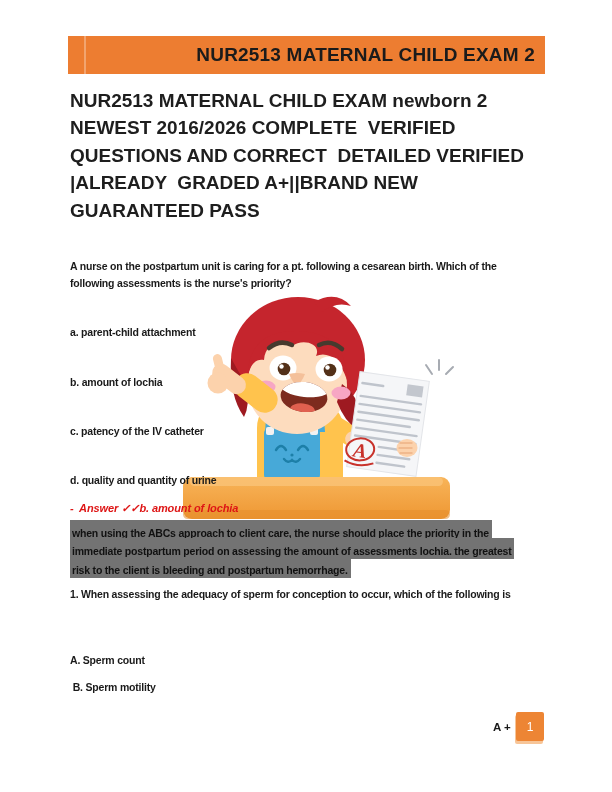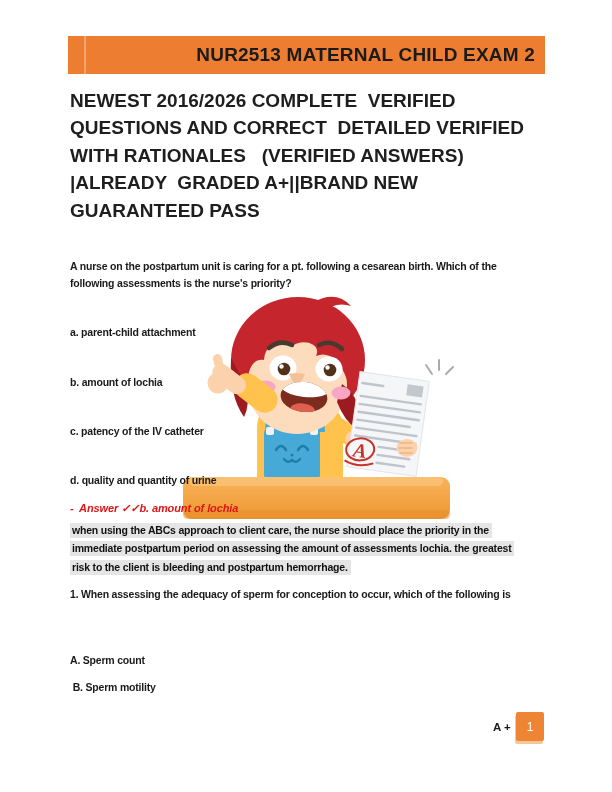--- a/index.html
+++ b/index.html
@@ -21,22 +21,22 @@
   
   .body-text{left:70px;font-size:10.5px;font-weight:bold;color:#1a1a1a;
              letter-spacing:-.2px;white-space:pre;z-index:3;}
   .line-gap{line-height:17.2px;}
 
   .answer-line{left:70px;top:502px;font-size:11px;font-weight:bold;font-style:italic;
                color:#DE1515;letter-spacing:-.1px;white-space:pre;z-index:3;}
 
   .rationale{left:70px;top:520px;z-index:3;}
   .rationale .r-line{height:18.4px;}
-  .hl{display:inline-block;background:#e5e5e5;color:#111;font-size:10.5px;font-weight:bold;
-      letter-spacing:-.2px;padding:1px 3px 2px 2px;white-space:pre;}
+  .hl{display:inline-block;background:#737373;color:#111;font-size:10.5px;font-weight:bold;
+      letter-spacing:-.2px;padding:7px 3px 2px 2px;white-space:pre;}
 
   
   .grade-label{left:493px;top:721px;font-size:11.5px;font-weight:bold;color:#1a1a1a;z-index:2;}
   .page-number-box{left:516px;top:712px;width:28px;height:29px;background:#ED8534;border-radius:2px;
                    display:flex;align-items:center;justify-content:center;z-index:2;
                    box-shadow:-1px 3px 0 rgba(244,178,118,.75);}
   .page-number{color:#ffffff;font-size:12px;}
 
   .illu{left:180px;top:288px;z-index:1;}
 </style>
@@ -44,23 +44,23 @@
 <body>
 
 <div class="page">
 
   <div class="abs header-bar">
     <div class="bar-stripe"></div>
     <div class="header-title">NUR2513 MATERNAL CHILD EXAM 2</div>
   </div>
 
   <div class="abs title-block">
+    <div class="title-line">NUR2513 MATERNAL CHILD EXAM newborn 2</div>
     <div class="title-line">NEWEST 2016/2026 COMPLETE  VERIFIED</div>
     <div class="title-line">QUESTIONS AND CORRECT  DETAILED VERIFIED</div>
-    <div class="title-line">WITH RATIONALES   (VERIFIED ANSWERS)</div>
     <div class="title-line">|ALREADY  GRADED A+||BRAND NEW</div>
     <div class="title-line">GUARANTEED PASS</div>
   </div>
 
   <div class="abs body-text line-gap" style="top:258px;">A nurse on the postpartum unit is caring for a pt. following a cesarean birth. Which of the</div>
   <div class="abs body-text line-gap" style="top:275px;">following assessments is the nurse's priority?</div>
 
   <div class="abs body-text" style="top:326px;text-align:right;">a. parent-child attachment</div>
   <div class="abs body-text" style="top:376px;">b. amount of lochia</div>
   <div class="abs body-text" style="top:425px;">c. patency of the IV catheter</div>

